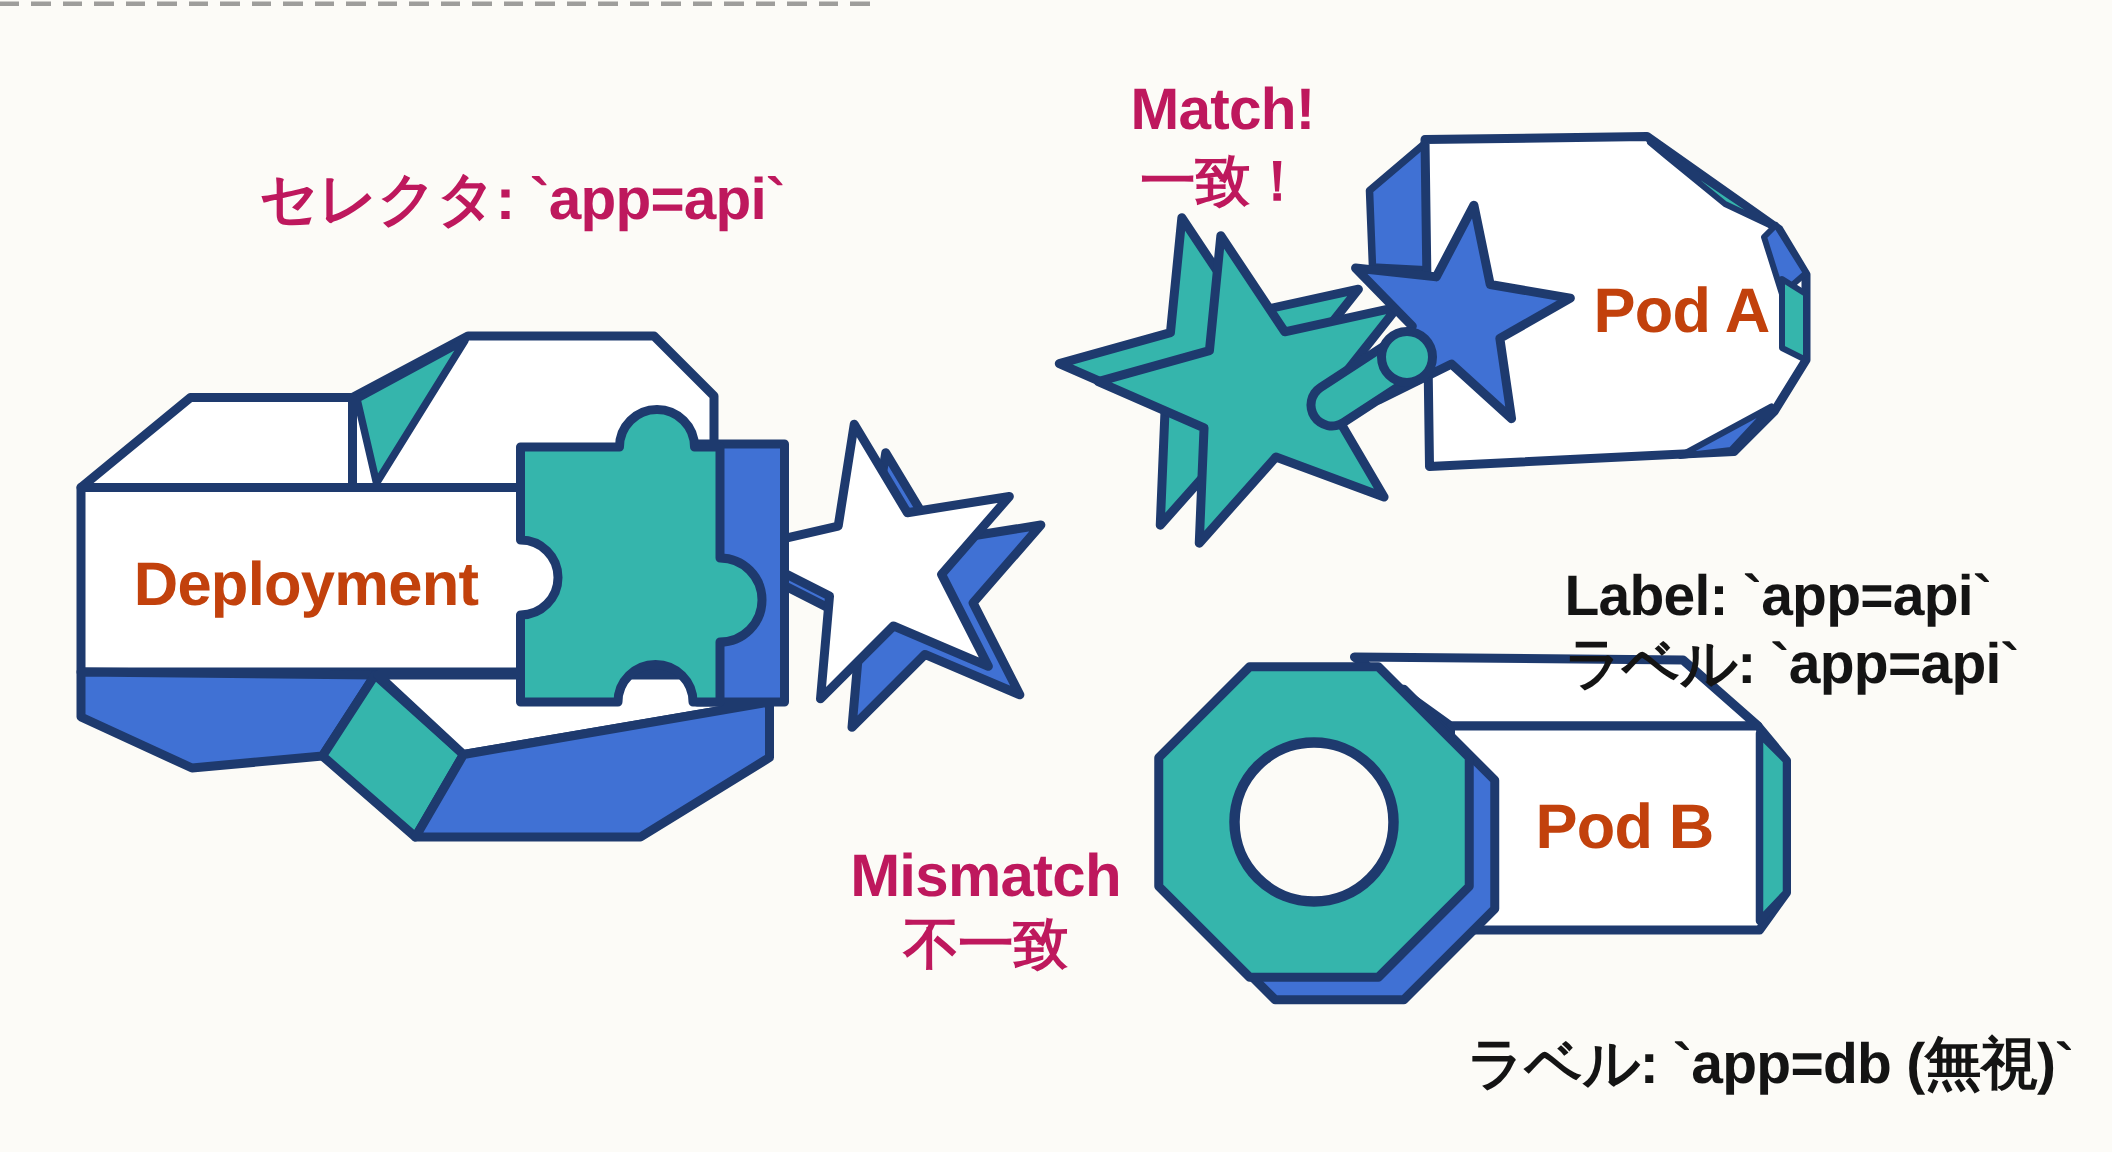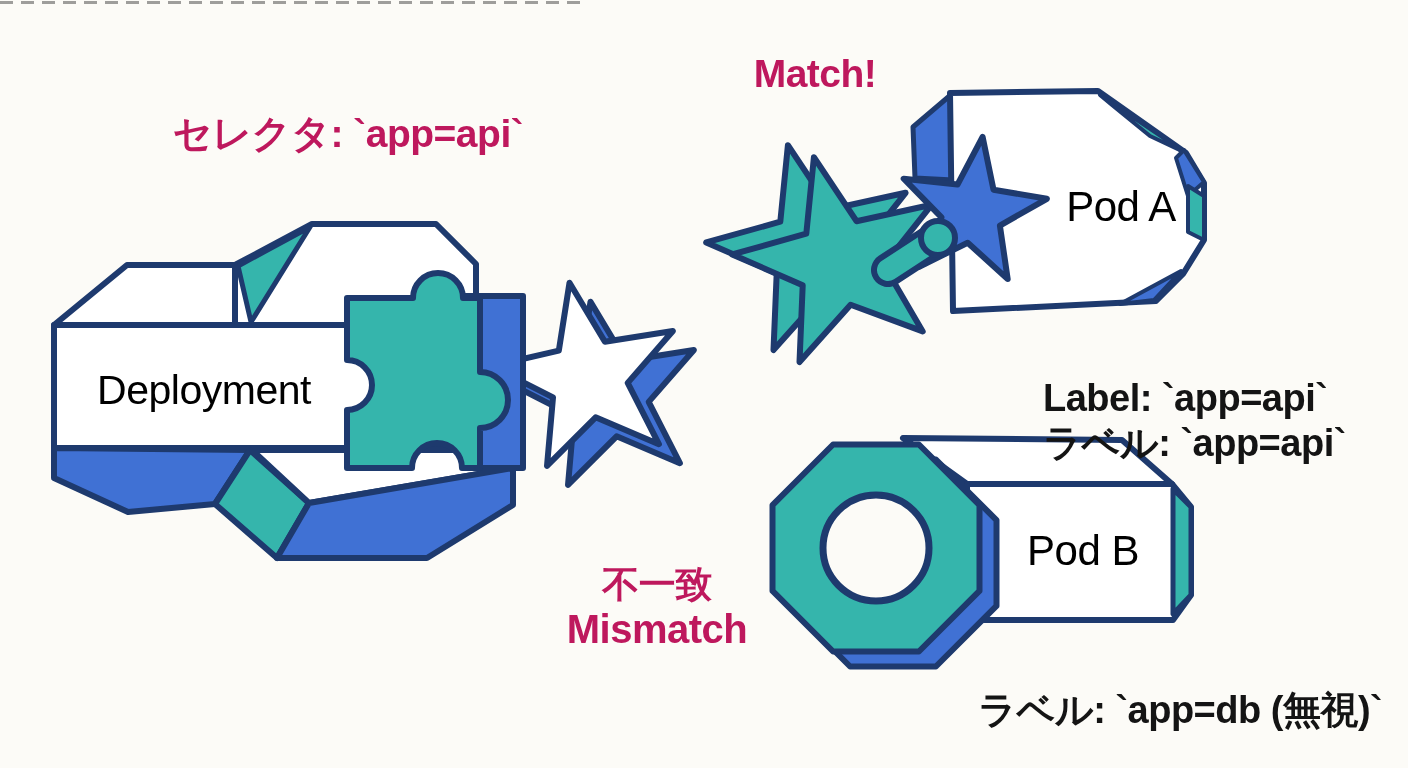--- a/index.html
+++ b/index.html
@@ -20,21 +20,21 @@
     letter-spacing:-0.5px;
   }
   .tblock-left{
     position:absolute;text-align:left;font-weight:800;color:#141414;
     font-size:38px;line-height:45px;white-space:nowrap;
     letter-spacing:-0.5px;
     margin-top:45px;
   }
   .shape-title{
     position:absolute;transform:translate(-50%,-50%);
-    font-weight:400;color:#000000;white-space:nowrap;
+    font-weight:700;color:#c2410c;white-space:nowrap;
     letter-spacing:-0.5px;
   }
   .t-deploy{font-size:41px;}
   .t-pod{font-size:42px;}
 </style>
 </head>
 <body>
 
 <div class="artifact-line"></div>
 
@@ -86,25 +86,26 @@
     </g>
   </g>
 </svg>
 
 <div class="tblock" style="left:348px;top:110px;">
   <div>セレクタ: `app=api`</div>
 </div>
 
 <div class="tblock" style="left:815px;top:50px;">
   <div>Match!</div>
+  <div style="font-size:37px;">一致！</div>
 </div>
 
 <div class="tblock" style="left:657px;top:562px;font-size:40px;line-height:45px;">
+  <div>Mismatch</div>
   <div style="font-size:37px;">不一致</div>
-  <div>Mismatch</div>
 </div>
 
 <div class="tblock-left" style="left:1043px;top:331px;">
   <div>Label: `app=api`</div>
   <div>ラベル: `app=api`</div>
 </div>
 
 <div class="tblock-left" style="left:978px;top:643px;">
   <div>ラベル: `app=db (無視)`</div>
 </div>

